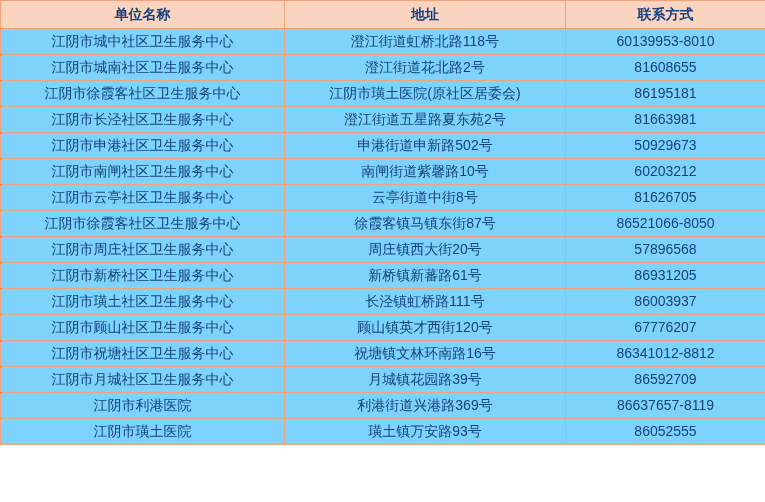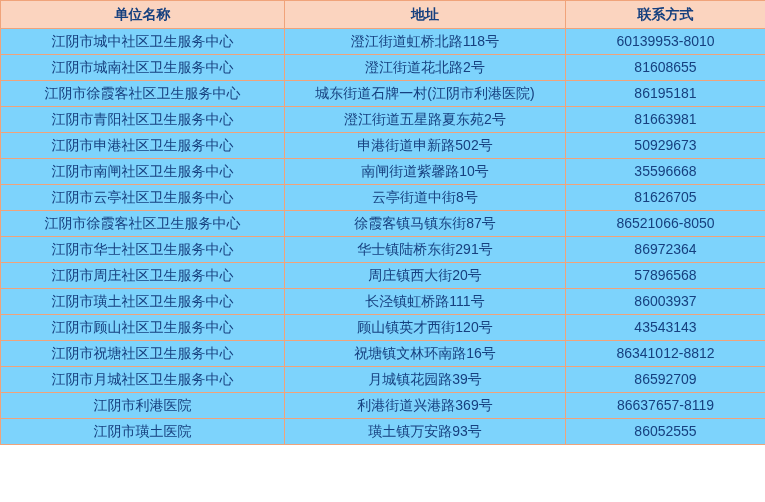--- a/index.html
+++ b/index.html
@@ -82,67 +82,67 @@
           <td class="addr">澄江街道虹桥北路118号</td>
           <td class="phone">60139953-8010</td>
         </tr>
         <tr>
           <td class="name">江阴市城南社区卫生服务中心</td>
           <td class="addr">澄江街道花北路2号</td>
           <td class="phone">81608655</td>
         </tr>
         <tr>
           <td class="name">江阴市徐霞客社区卫生服务中心</td>
-          <td class="addr">城东街道石牌一村(江阴市利港医院)</td>
+          <td class="addr">江阴市璜土医院(原社区居委会)</td>
           <td class="phone">86195181</td>
         </tr>
         <tr>
-          <td class="name">江阴市青阳社区卫生服务中心</td>
+          <td class="name">江阴市长泾社区卫生服务中心</td>
           <td class="addr">澄江街道五星路夏东苑2号</td>
           <td class="phone">81663981</td>
         </tr>
         <tr>
           <td class="name">江阴市申港社区卫生服务中心</td>
           <td class="addr">申港街道申新路502号</td>
           <td class="phone">50929673</td>
         </tr>
         <tr>
           <td class="name">江阴市南闸社区卫生服务中心</td>
           <td class="addr">南闸街道紫馨路10号</td>
-          <td class="phone">35596668</td>
+          <td class="phone">60203212</td>
         </tr>
         <tr>
           <td class="name">江阴市云亭社区卫生服务中心</td>
           <td class="addr">云亭街道中街8号</td>
           <td class="phone">81626705</td>
         </tr>
         <tr class="emph">
           <td class="name">江阴市徐霞客社区卫生服务中心</td>
           <td class="addr">徐霞客镇马镇东街87号</td>
           <td class="phone">86521066-8050</td>
         </tr>
         <tr>
-          <td class="name">江阴市华士社区卫生服务中心</td>
-          <td class="addr">华士镇陆桥东街291号</td>
-          <td class="phone">86972364</td>
-        </tr>
-        <tr>
           <td class="name">江阴市周庄社区卫生服务中心</td>
           <td class="addr">周庄镇西大街20号</td>
           <td class="phone">57896568</td>
+        </tr>
+        <tr>
+          <td class="name">江阴市新桥社区卫生服务中心</td>
+          <td class="addr">新桥镇新蕃路61号</td>
+          <td class="phone">86931205</td>
         </tr>
         <tr>
           <td class="name">江阴市璜土社区卫生服务中心</td>
           <td class="addr">长泾镇虹桥路111号</td>
           <td class="phone">86003937</td>
         </tr>
         <tr>
           <td class="name">江阴市顾山社区卫生服务中心</td>
           <td class="addr">顾山镇英才西街120号</td>
-          <td class="phone">43543143</td>
+          <td class="phone">67776207</td>
         </tr>
         <tr>
           <td class="name">江阴市祝塘社区卫生服务中心</td>
           <td class="addr">祝塘镇文林环南路16号</td>
           <td class="phone">86341012-8812</td>
         </tr>
         <tr>
           <td class="name">江阴市月城社区卫生服务中心</td>
           <td class="addr">月城镇花园路39号</td>
           <td class="phone">86592709</td>

